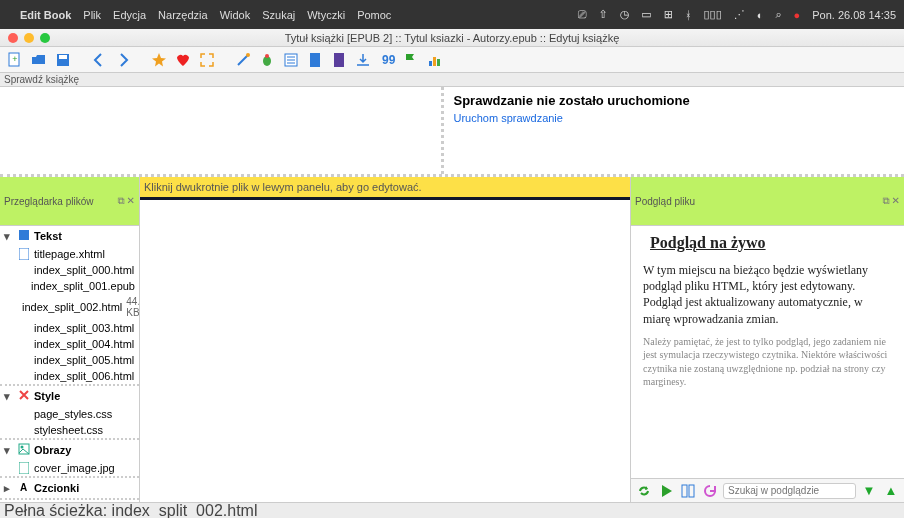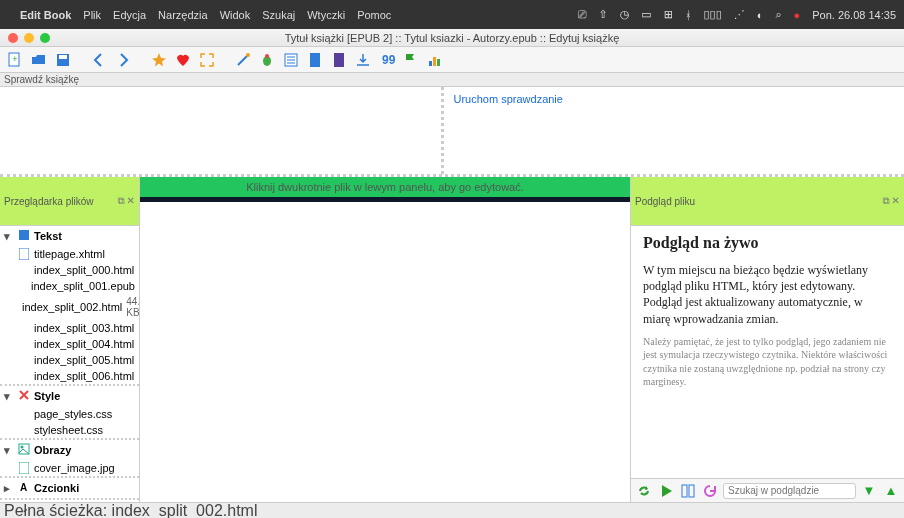--- a/index.html
+++ b/index.html
@@ -50,24 +50,24 @@
   .panelhdr .toolbtn { font-size:10px; color:#777; }
 
   .filebrowser { flex:1; overflow:auto; font-size:11px; }
   .fbhdr { display:flex; align-items:center; gap:4px; padding:3px 4px; font-weight:600; }
   .fbhdr .tri { width:10px; display:inline-block; color:#555; }
   .fbitem { display:flex; align-items:center; gap:4px; padding:2px 4px 2px 18px; }
   .fbitem .fileicon { width:12px; height:12px; display:flex; align-items:center; justify-content:center; }
   .fbitem .size { margin-left:auto; color:#666; font-size:10px; padding-right:4px; }
   .grip { border:none; border-top:2px dotted #ccc; margin:0; height:2px; }
 
-  .mid-hint { text-align:center; color:#555; font-size:11px; padding:4px; background:#22c55e; border-bottom:5px solid #0f172a; }
+  .mid-hint { text-align:left; color:#555; font-size:11px; padding:4px; background:#fde047; border-bottom:3px solid #0f172a; }
 
   .preview-body { flex:1; padding:8px 12px; overflow:auto; font-family: Georgia, "Times New Roman", serif; font-size:12px; color:#222; }
-  .preview-body h2 { margin:0 0 10px 0; font-size:16px; }
+  .preview-body h2 { margin:0 0 10px 7px; font-size:16px;text-decoration:underline; }
   .preview-body p { margin:0 0 8px 0; line-height:1.35; }
   .preview-body .note { color:#888; font-size:10px; }
 
   .preview-bottom { height:24px; border-top:1px solid #ccc; background:#f6f6f6; display:flex; align-items:center; gap:4px; padding:0 4px; }
   .preview-bottom .search { flex:1; }
   .preview-bottom input { width:100%; height:16px; border:1px solid #ccc; border-radius:3px; font-size:10px; padding:1px 4px; color:#888; }
   .pbtn { width:18px; height:18px; display:flex; align-items:center; justify-content:center; }
   .arrowdown { color:#1fa82c; font-size:13px; }
   .arrowup { color:#1fa82c; font-size:13px; }
 
@@ -213,20 +213,21 @@
     </div>
 </div>
 
 <div class="checkstrip">
   <span>Sprawdź książkę</span>
 </div>
 
 <div class="checkarea">
   <div class="checkleft"></div>
   <div class="checkright">
+    <h3>Sprawdzanie nie zostało uruchomione</h3>
     <a href="#">Uruchom sprawdzanie</a>
   </div>
 </div>
 
 <div class="main">
 
   <div class="leftpanel">
     <div class="panelhdr">
       <span>Przeglądarka plików</span>
       <div class="tools">

